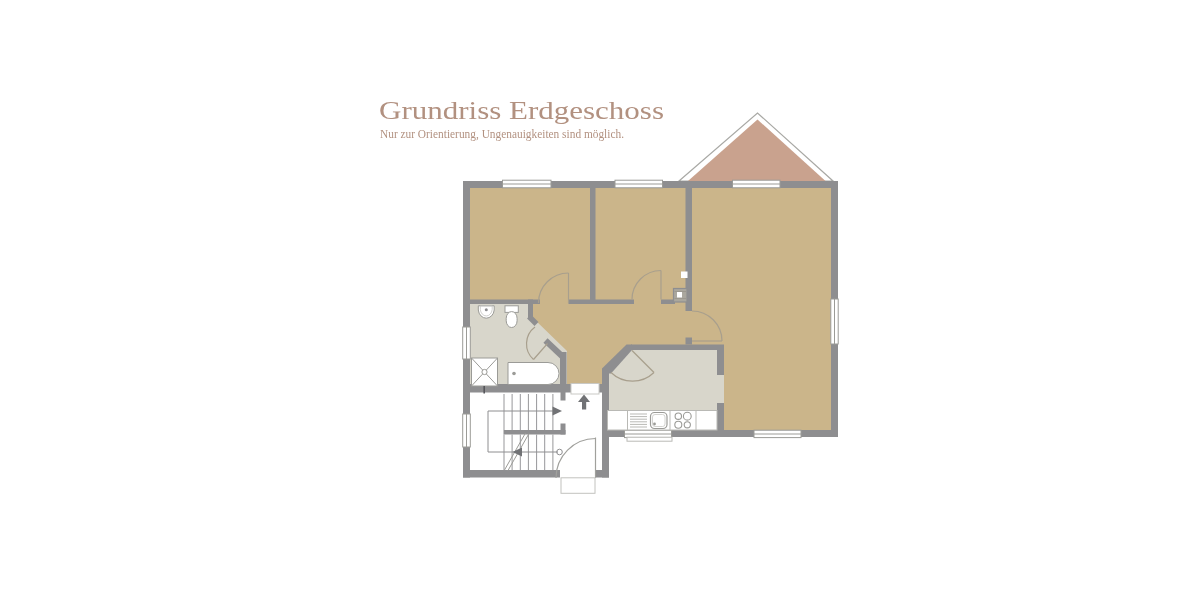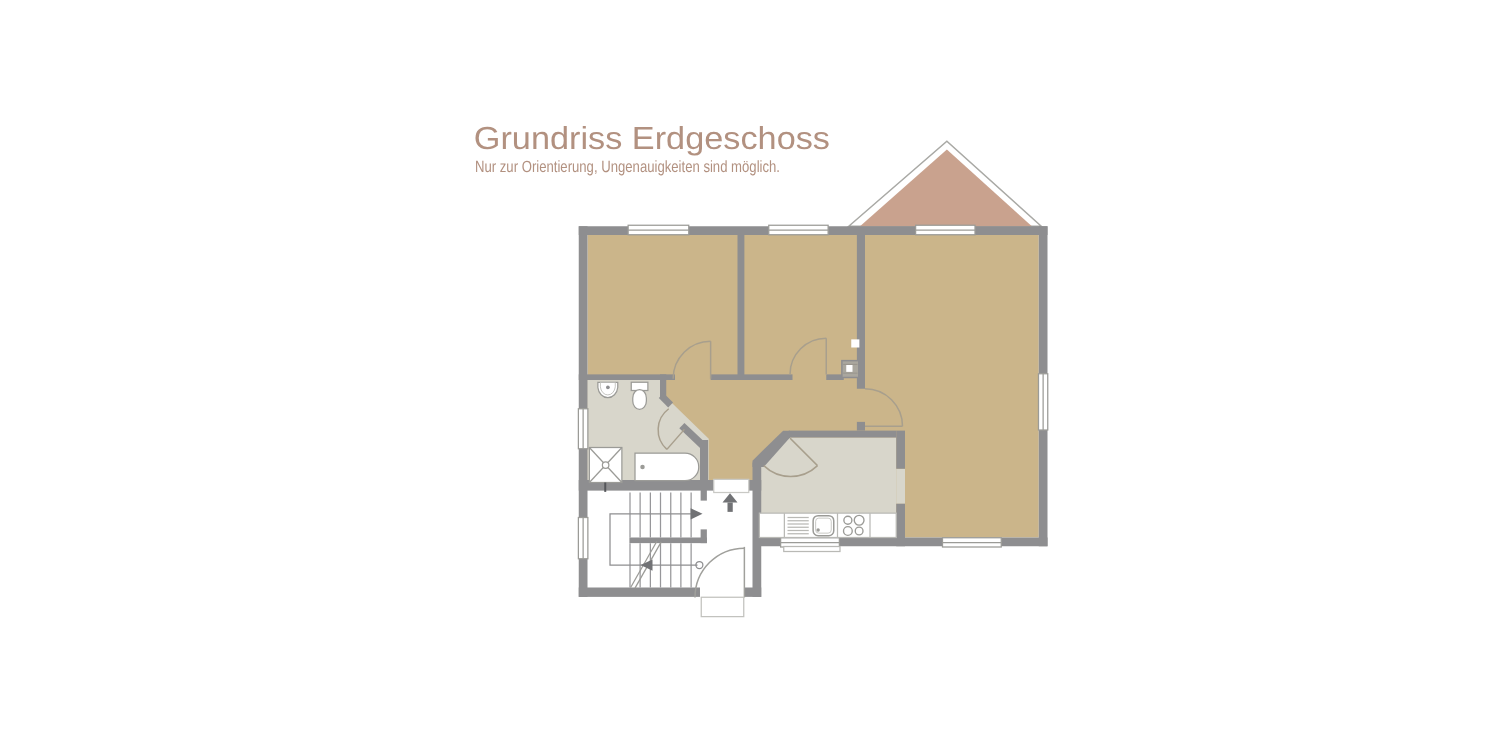--- a/index.html
+++ b/index.html
@@ -1,16 +1,16 @@
 <!DOCTYPE html>
 <html><head>
 <meta charset="utf-8">
 <style>
   html,body{margin:0;padding:0;background:#ffffff;}
-  .page{width:1200px;height:600px;position:relative;font-family:Liberation Sans, sans-serif;}
+  .page{width:1200px;height:600px;position:relative;font-family:Liberation Serif, serif;}
 </style>
 </head>
 <body>
 <div class="page">
 <svg width="1200" height="600" viewBox="0 0 1200 600" xmlns="http://www.w3.org/2000/svg">
 
   <rect x="0" y="0" width="1200" height="600" fill="#ffffff"></rect>
 
   <text x="379" y="119" font-size="25.5" fill="#b29180" textLength="285" lengthAdjust="spacingAndGlyphs">Grundriss Erdgeschoss</text>
 

